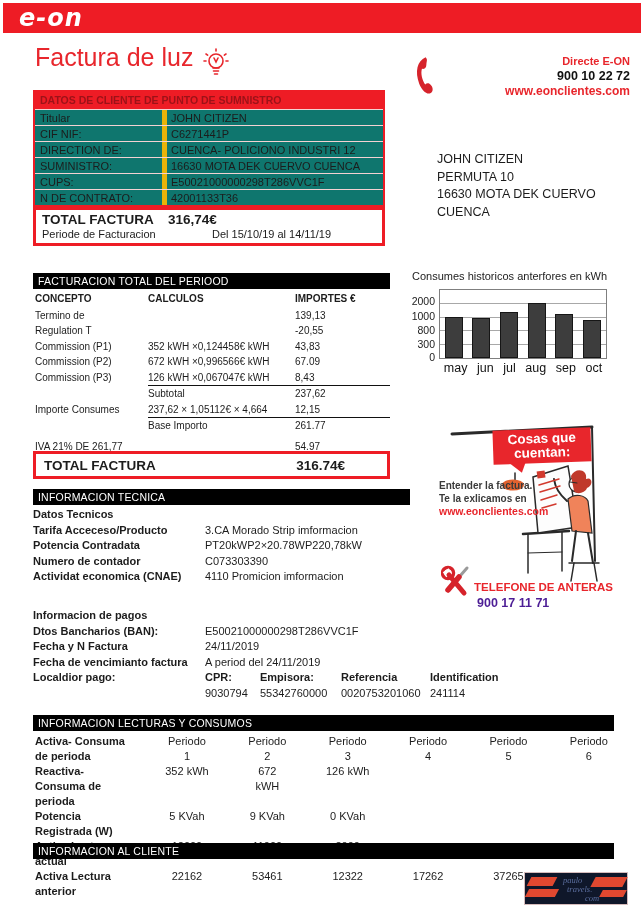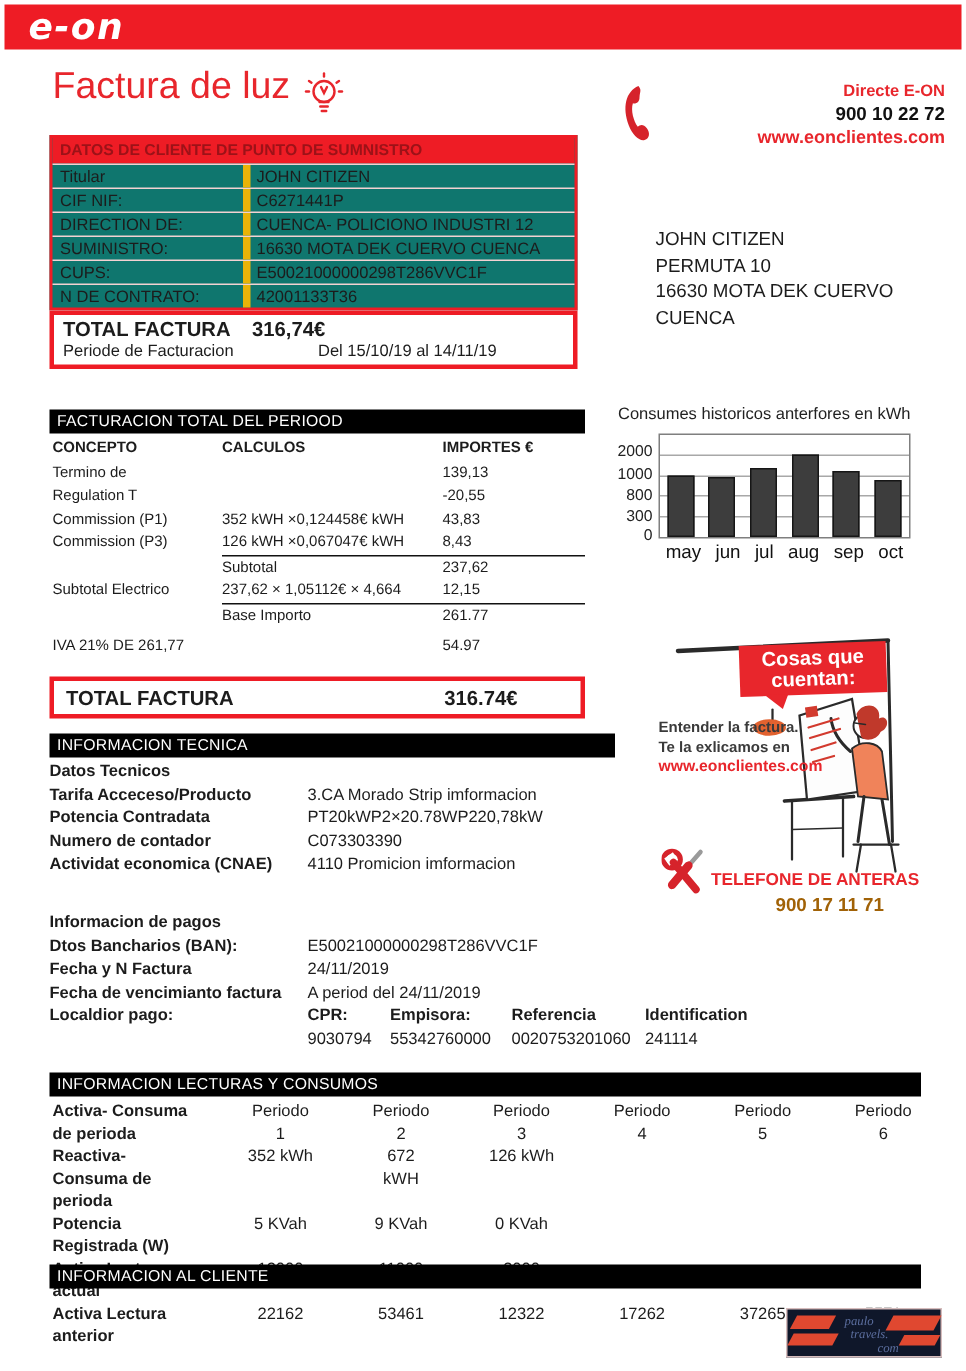--- a/index.html
+++ b/index.html
@@ -65,21 +65,21 @@
   
   .sticker { position:absolute; left:427px; top:421px; width:192px; height:168px; }
   .sticker svg { position:absolute; left:0; top:0; }
   .bubble { position:absolute; left:66px; top:8px; width:98px; background:#e8262c; color:#fff; font-weight:bold; font-size:13.5px; line-height:1.05; text-align:center; padding:3px 2px; transform:rotate(-2deg); }
   .bubble:after { content:""; position:absolute; left:16px; bottom:-9px; width:0; height:0; border-left:12px solid transparent; border-right:4px solid transparent; border-top:10px solid #e8262c; }
   .stk-caption { position:absolute; left:12px; top:58px; width:125px; font-size:10px; font-weight:600; color:#3a3a3a; line-height:1.3; }
   .stk-caption .url { color:#e8262c; font-weight:bold; font-size:10.5px; }
 
   .support-icon { position:absolute; left:441px; top:565px; }
   .support-label { position:absolute; left:474px; top:581px; color:#e8262c; font-weight:bold; font-size:11.5px; }
-  .support-phone { position:absolute; left:477px; top:596px; color:#a16207; font-weight:bold; font-size:12.5px;margin-left:40px; }
+  .support-phone { position:absolute; left:477px; top:596px; color:#4c1d95; font-weight:bold; font-size:12.5px; }
 
   
   .kv-block { position:absolute; font-size:11px; line-height:15.5px; }
   .kv-sub { font-weight:bold; }
   .kv-row { display:flex; }
   .kv-row .lab { width:172px; font-weight:bold; }
   .locator { display:flex; }
   .locator .lab { width:172px; font-weight:bold; }
   .loc-col .h { font-weight:bold; }
   .loc-col { margin-right:0; }
@@ -204,35 +204,42 @@
         </span>
       </div>
     <div class="brow">
         <span class="c1">Commission (P1)</span>
         <span class="c23">
           <span class="c2">352 kWH ×0,124458€ kWH</span>
           <span class="c3">43,83</span>
         </span>
       </div>
     <div class="brow">
+        <span class="c1">Commission (P2)</span>
+        <span class="c23">
+          <span class="c2">672 kWH ×0,996566€ kWH</span>
+          <span class="c3">67.09</span>
+        </span>
+      </div>
+    <div class="brow">
         <span class="c1">Commission (P3)</span>
         <span class="c23">
           <span class="c2">126 kWH ×0,067047€ kWH</span>
           <span class="c3">8,43</span>
         </span>
       </div>
     <div class="brow rule">
         <span class="c1"></span>
         <span class="c23">
           <span class="c2">Subtotal</span>
           <span class="c3">237,62</span>
         </span>
       </div>
     <div class="brow">
-        <span class="c1">Subtotal Electrico</span>
+        <span class="c1">Importe Consumes</span>
         <span class="c23">
           <span class="c2">237,62 × 1,05112€ × 4,664</span>
           <span class="c3">12,15</span>
         </span>
       </div>
     <div class="brow rule">
         <span class="c1"></span>
         <span class="c23">
           <span class="c2">Base Importo</span>
           <span class="c3">261.77</span>

